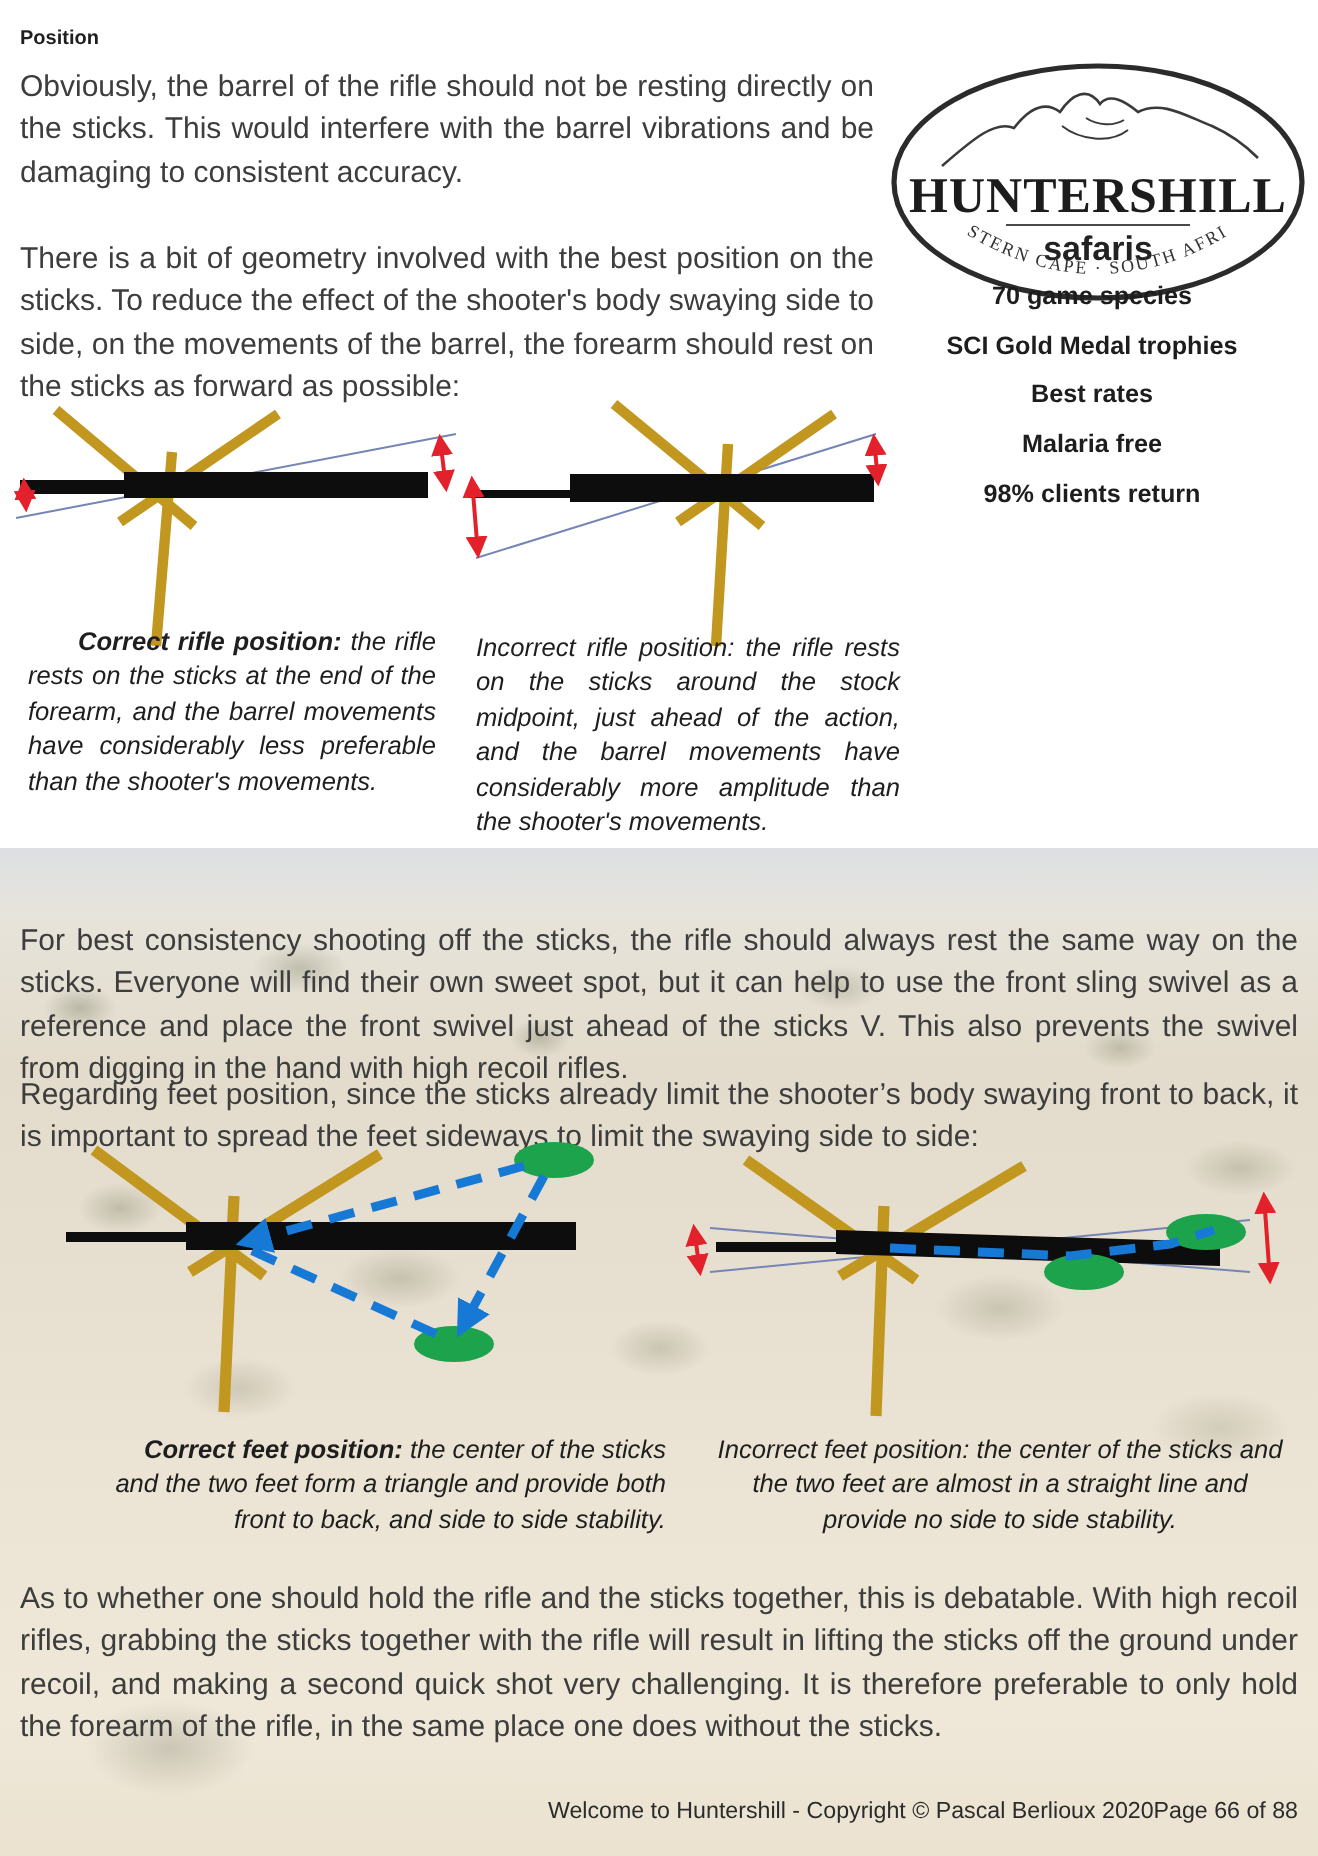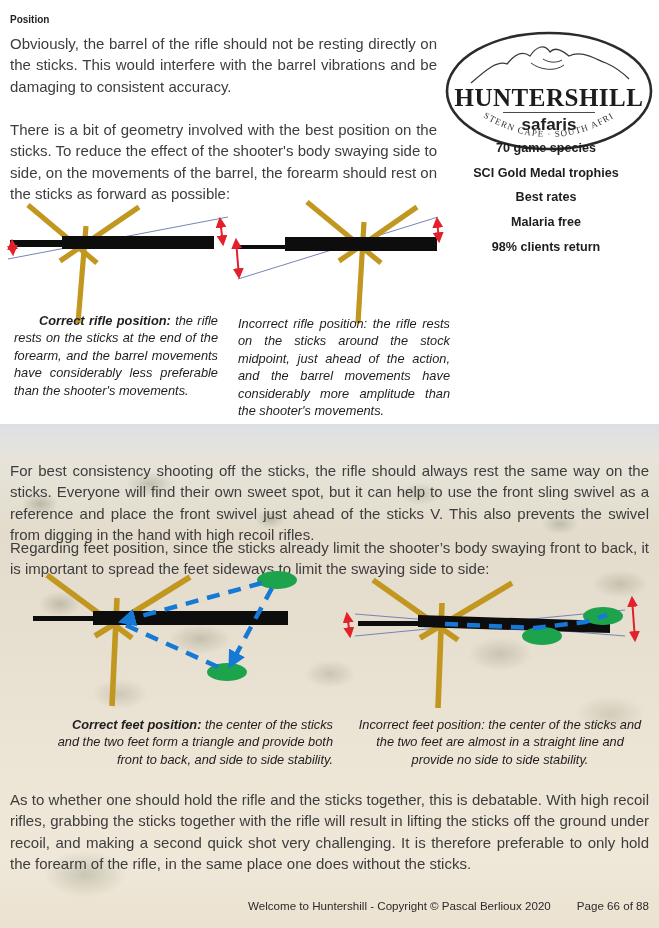--- a/index.html
+++ b/index.html
@@ -26,21 +26,21 @@
       linear-gradient(#eef0f1 0px,#e7e3d9 38px,#e3dccc 110px,#e7dfd0 220px,#ece4d4 330px,#efe8d9 430px,#ebe2d0 504px);
   }
   .col-left{left:10px;width:427px;}
   .heading{font-weight:700;color:#1f1f1f;font-size:10px;}
   .para{font-size:15px;line-height:1.43;text-align:justify;color:#3d3d3d;}
   .para-wide{left:10px;width:639px;}
   .caption{font-style:italic;font-size:12.8px;line-height:1.36;text-align:justify;color:#1e1e1e;}
   .caption b{font-weight:700;margin-left:25px;}
   .sidebar{left:440px;width:212px;display:flex;flex-direction:column;align-items:center;gap:9px;}
   .sidebar .item{font-weight:700;font-size:12.6px;line-height:1.25;text-align:center;color:#1d1d1d;}
-  .footer{left:0;top:899px;width:649px;display:flex;justify-content:flex-end;gap:26px;
+  .footer{left:0;top:899px;width:649px;display:flex;justify-content:flex-end;
           font-size:11.6px;color:#2b2b2b;}
   svg{display:block;}
 </style>
 </head>
 <body>
 
 <div class="photo"></div>
 
 <div class="abs col-left heading" style="top:14px">Position</div>
 <div class="abs col-left para" style="top:33px">Obviously, the barrel of the rifle should not be resting directly on the sticks. This would interfere with the barrel vibrations and be damaging to consistent accuracy.</div>

